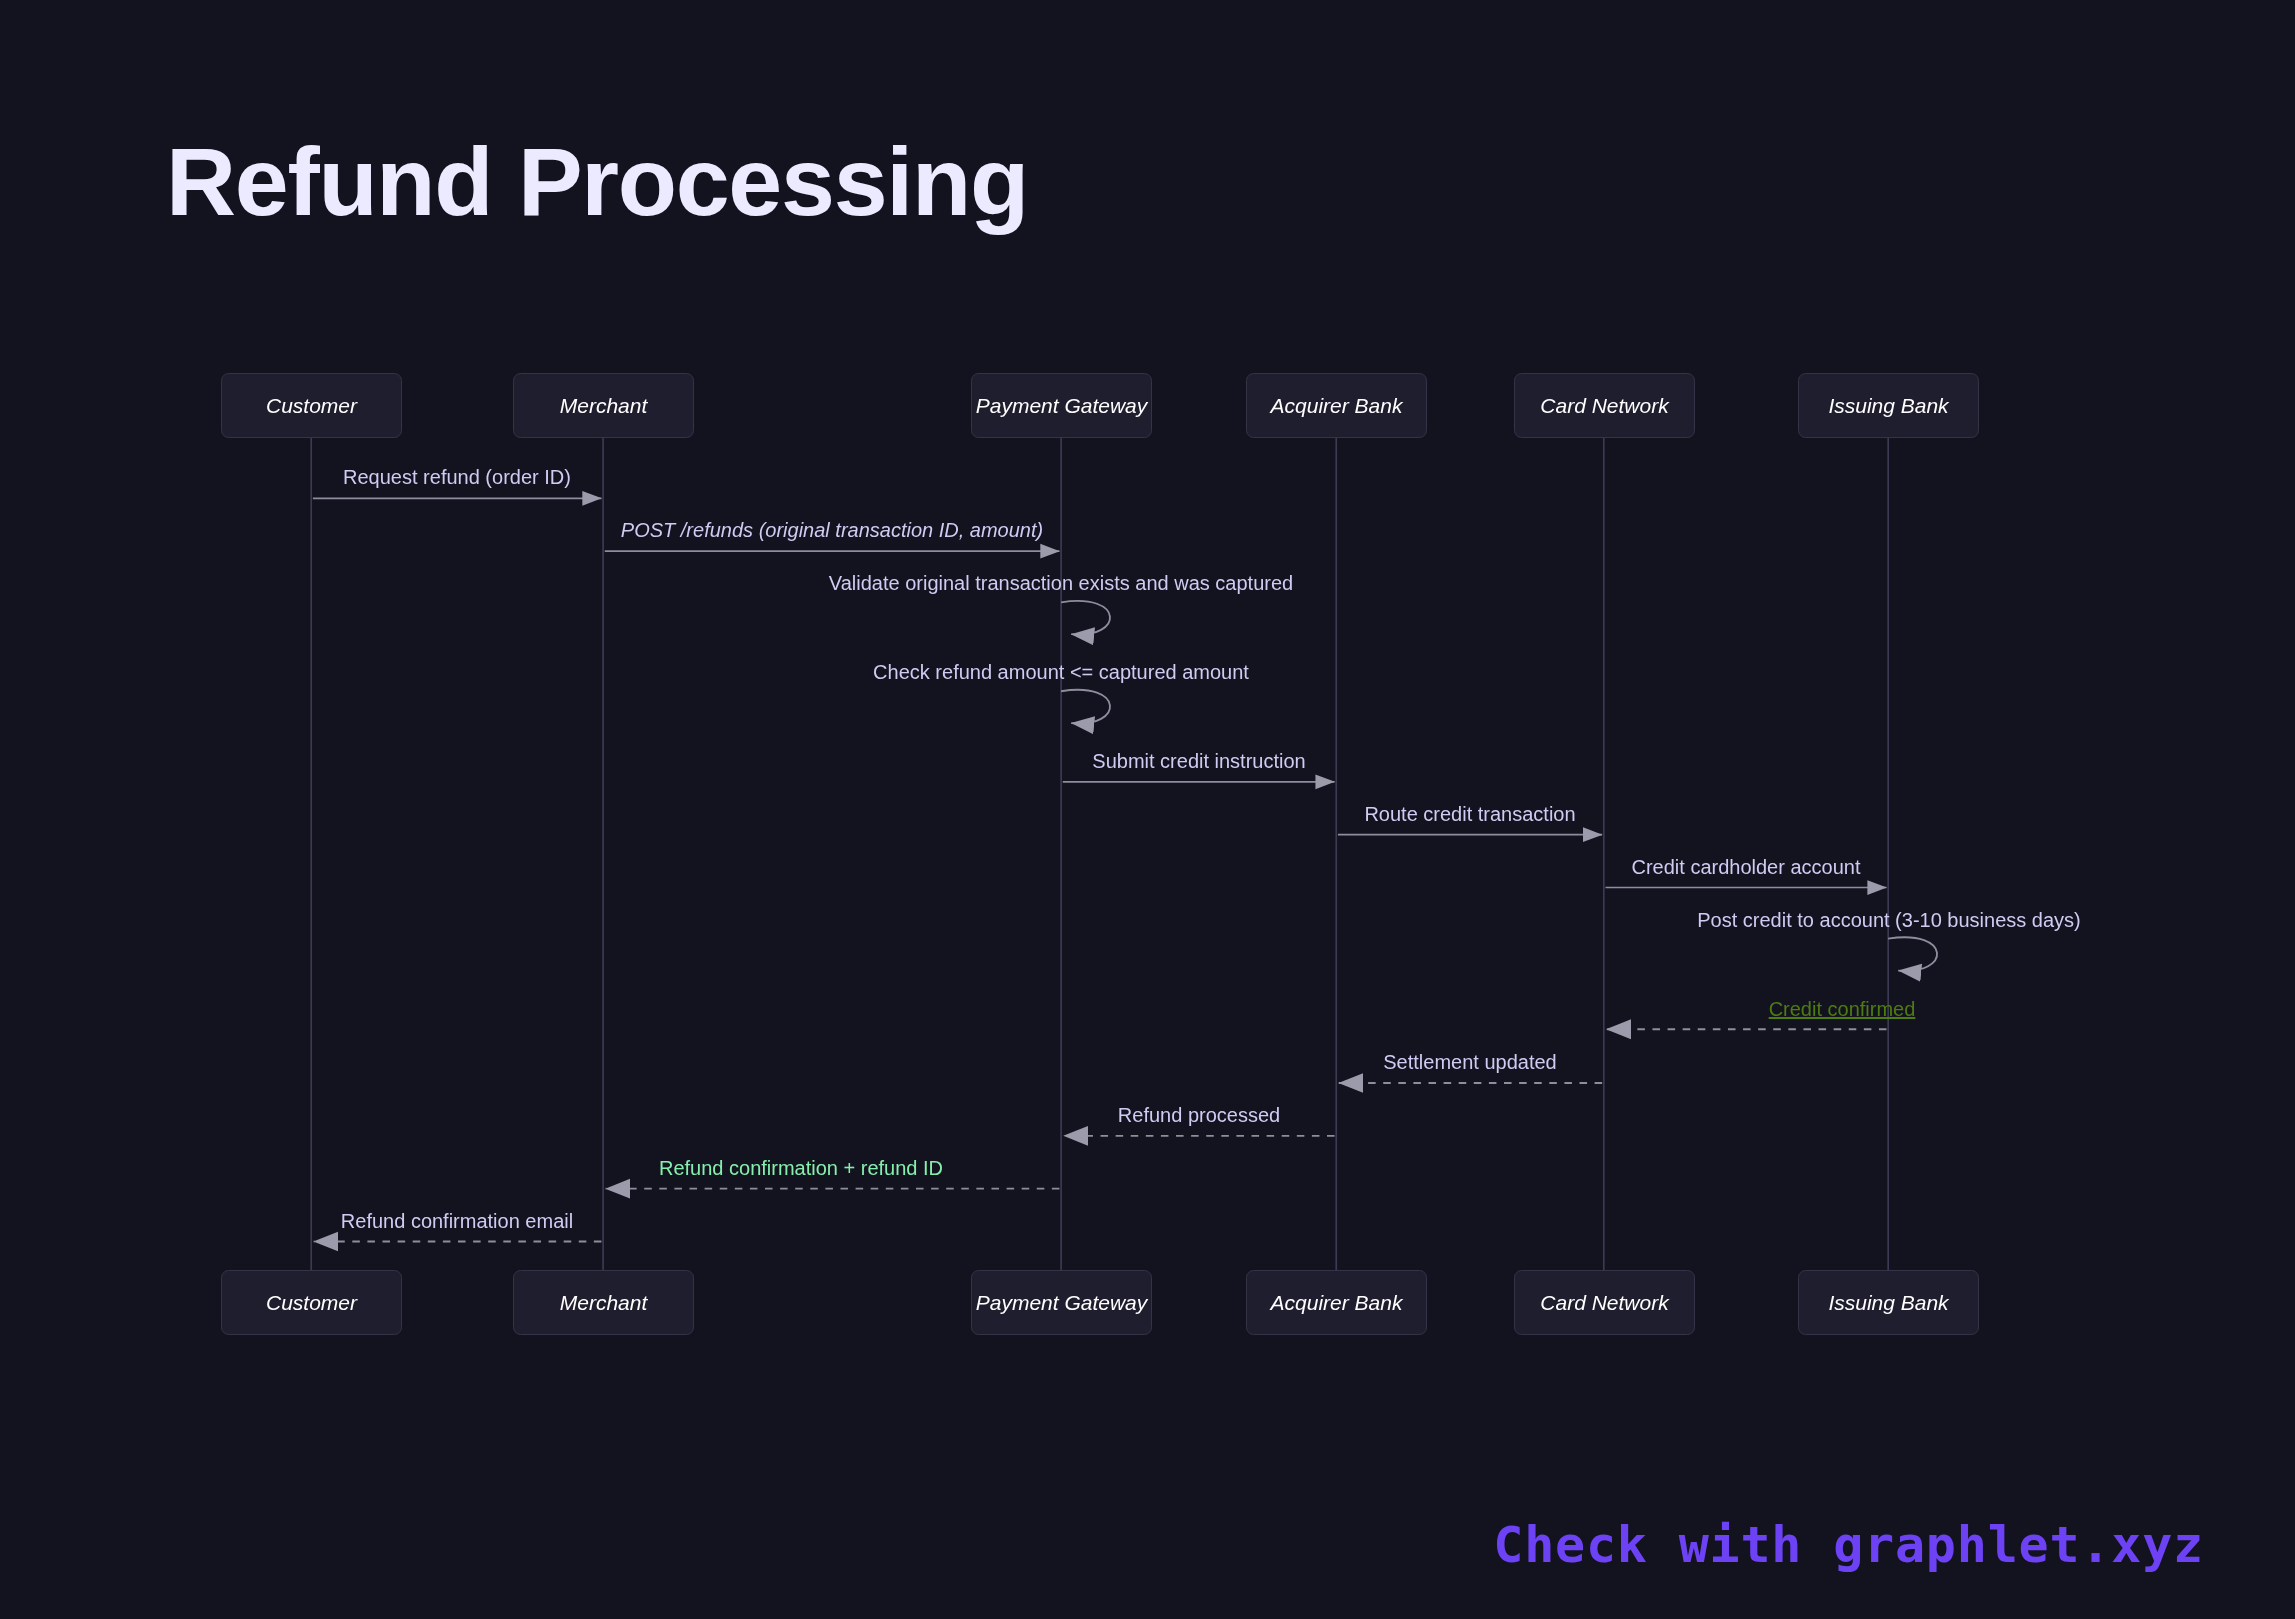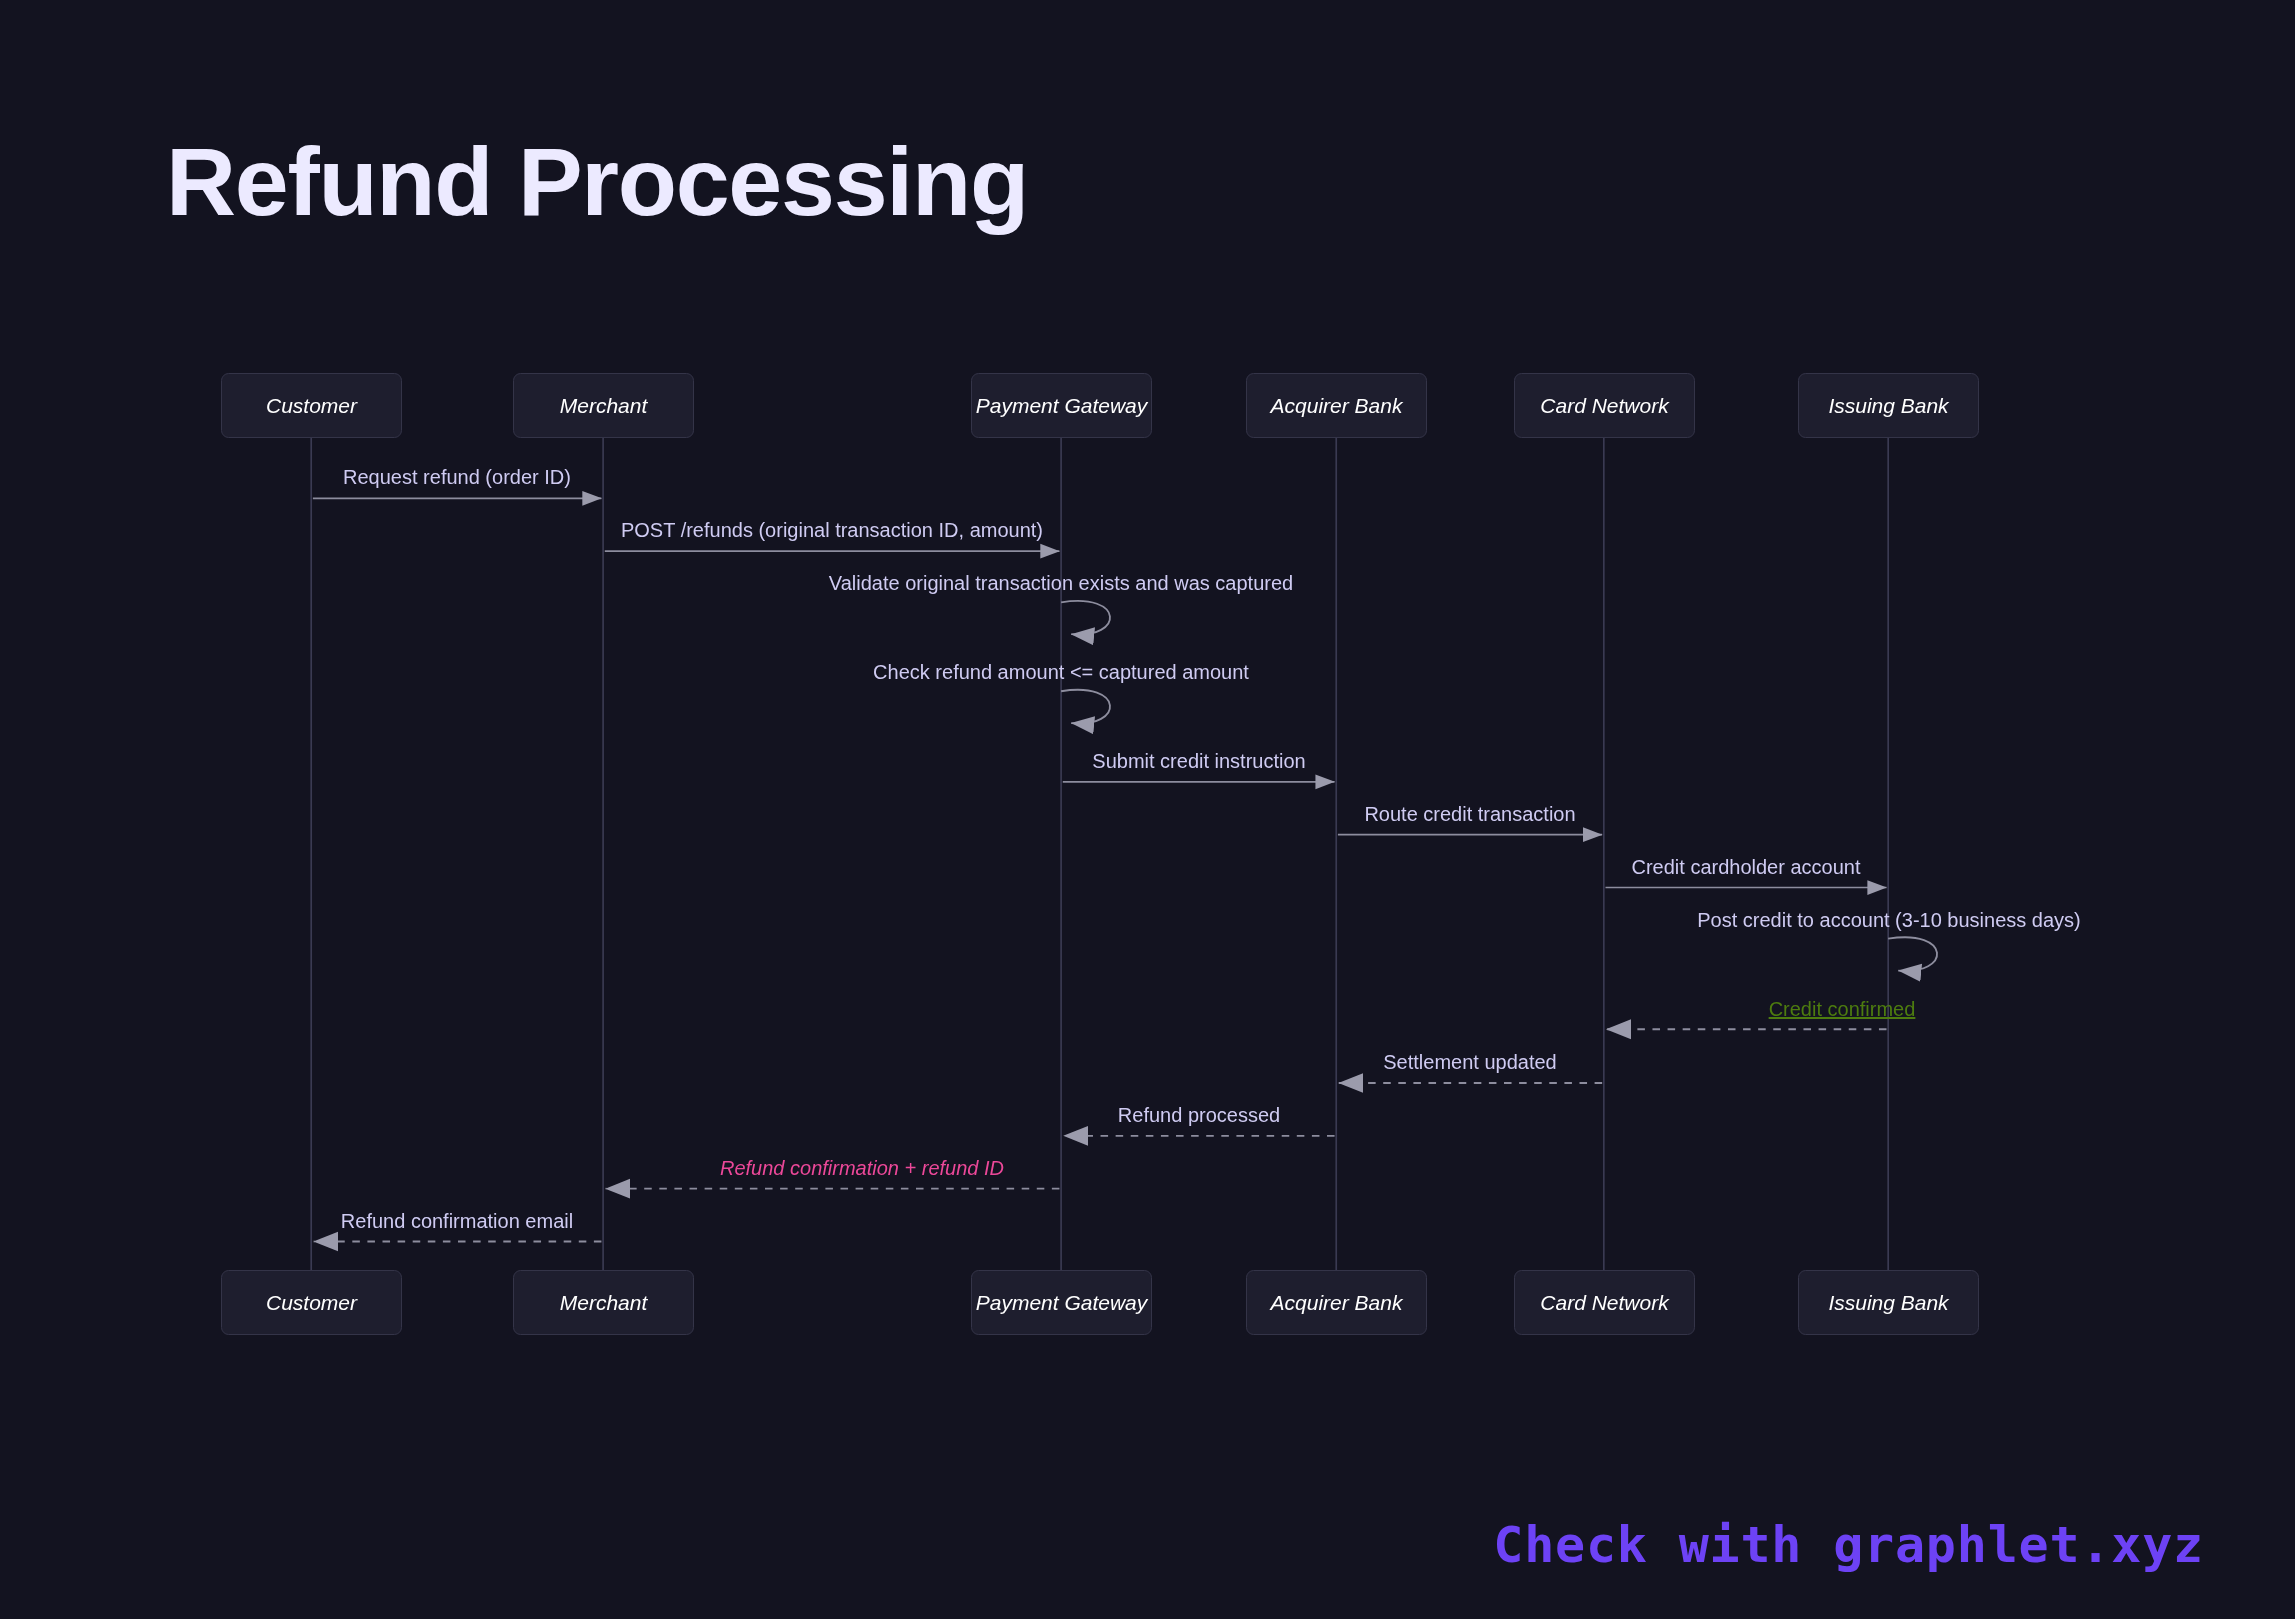--- a/index.html
+++ b/index.html
@@ -159,29 +159,29 @@
       </div>
       <div class="participant-box" style="left: 1514px; top: 1270px; width: 181px; height: 65px; background: rgb(30, 30, 46); border-color: rgb(52, 52, 72); color: rgb(255, 255, 255);">
         <span>Card Network</span>
       </div>
       <div class="participant-box" style="left: 1798px; top: 1270px; width: 181px; height: 65px; background: rgb(30, 30, 46); border-color: rgb(52, 52, 72); color: rgb(255, 255, 255);">
         <span>Issuing Bank</span>
       </div>
     </div>
   <div id="labels-layer">
       <div class="msg-label" style="left: 457px; top: 487px; color: rgb(207, 203, 242);">Request refund (order ID)</div>
-      <div class="msg-label" style="left: 832px; top: 540px; color: rgb(207, 203, 242);">POST /refunds (original transaction ID, amount)</div>
+      <div class="msg-label" style="left: 832px; top: 540px; color: rgb(207, 203, 242); font-style: italic;">POST /refunds (original transaction ID, amount)</div>
       <div class="msg-label" style="left: 1061px; top: 593px; color: rgb(207, 203, 242);">Validate original transaction exists and was captured</div>
       <div class="msg-label" style="left: 1061px; top: 682px; color: rgb(207, 203, 242);">Check refund amount &lt;= captured amount</div>
       <div class="msg-label" style="left: 1199px; top: 771px; color: rgb(207, 203, 242);">Submit credit instruction</div>
       <div class="msg-label" style="left: 1470px; top: 824px; color: rgb(207, 203, 242);">Route credit transaction</div>
       <div class="msg-label" style="left: 1746px; top: 877px; color: rgb(207, 203, 242);">Credit cardholder account</div>
       <div class="msg-label" style="left: 1889px; top: 930px; color: rgb(207, 203, 242);">Post credit to account (3-10 business days)</div>
       <div class="msg-label" style="left: 1842px; top: 1019px; color: #4d7c0f; text-decoration: underline;">Credit confirmed</div>
       <div class="msg-label" style="left: 1470px; top: 1072px; color: rgb(207, 203, 242);">Settlement updated</div>
       <div class="msg-label" style="left: 1199px; top: 1125px; color: rgb(207, 203, 242);">Refund processed</div>
-      <div class="msg-label" style="left: 862px; top: 1178px; color: #ec4899; font-style: italic;">Refund confirmation + refund ID</div>
+      <div class="msg-label" style="left: 801px; top: 1178px; color: #86efac;">Refund confirmation + refund ID</div>
       <div class="msg-label" style="left: 457px; top: 1231px; color: rgb(207, 203, 242);">Refund confirmation email</div>
     </div>
 
   <div id="watermark">Check with graphlet.xyz</div>
 </div>
 
 
 </body></html>

